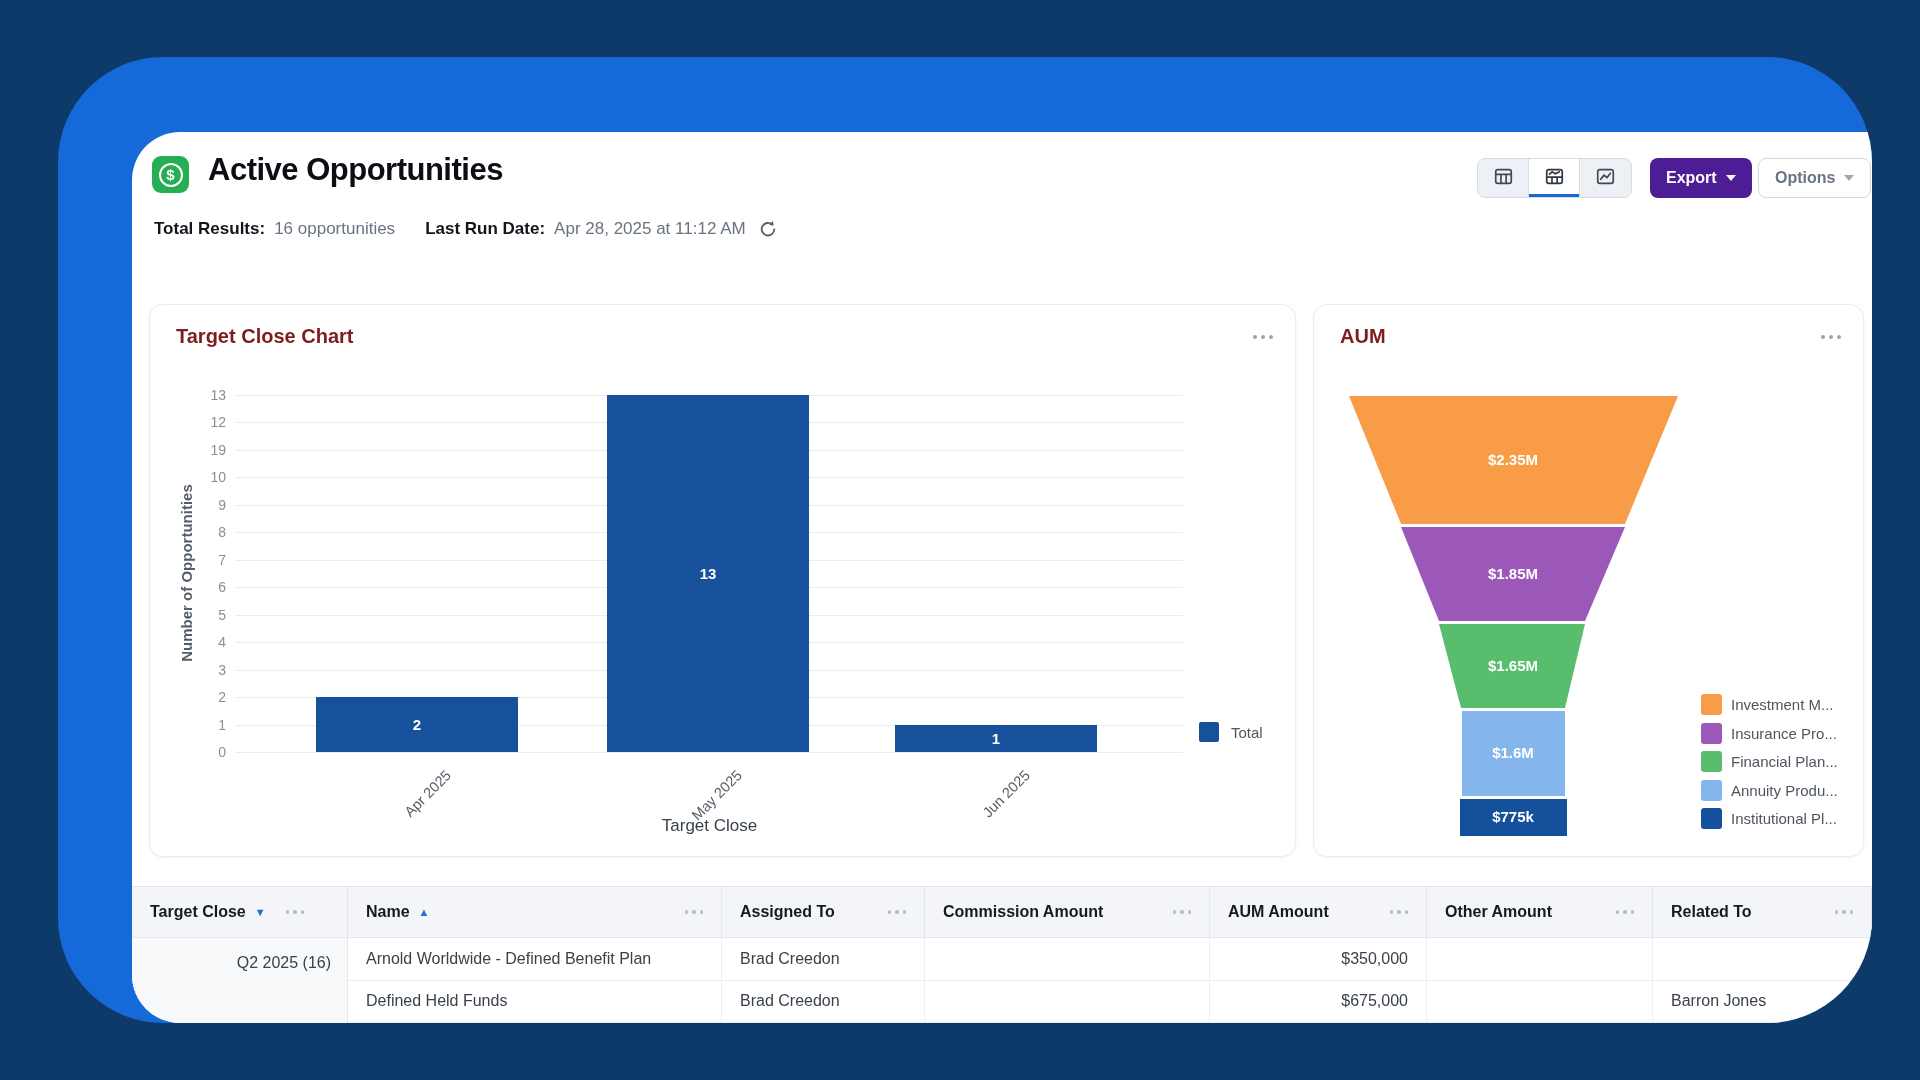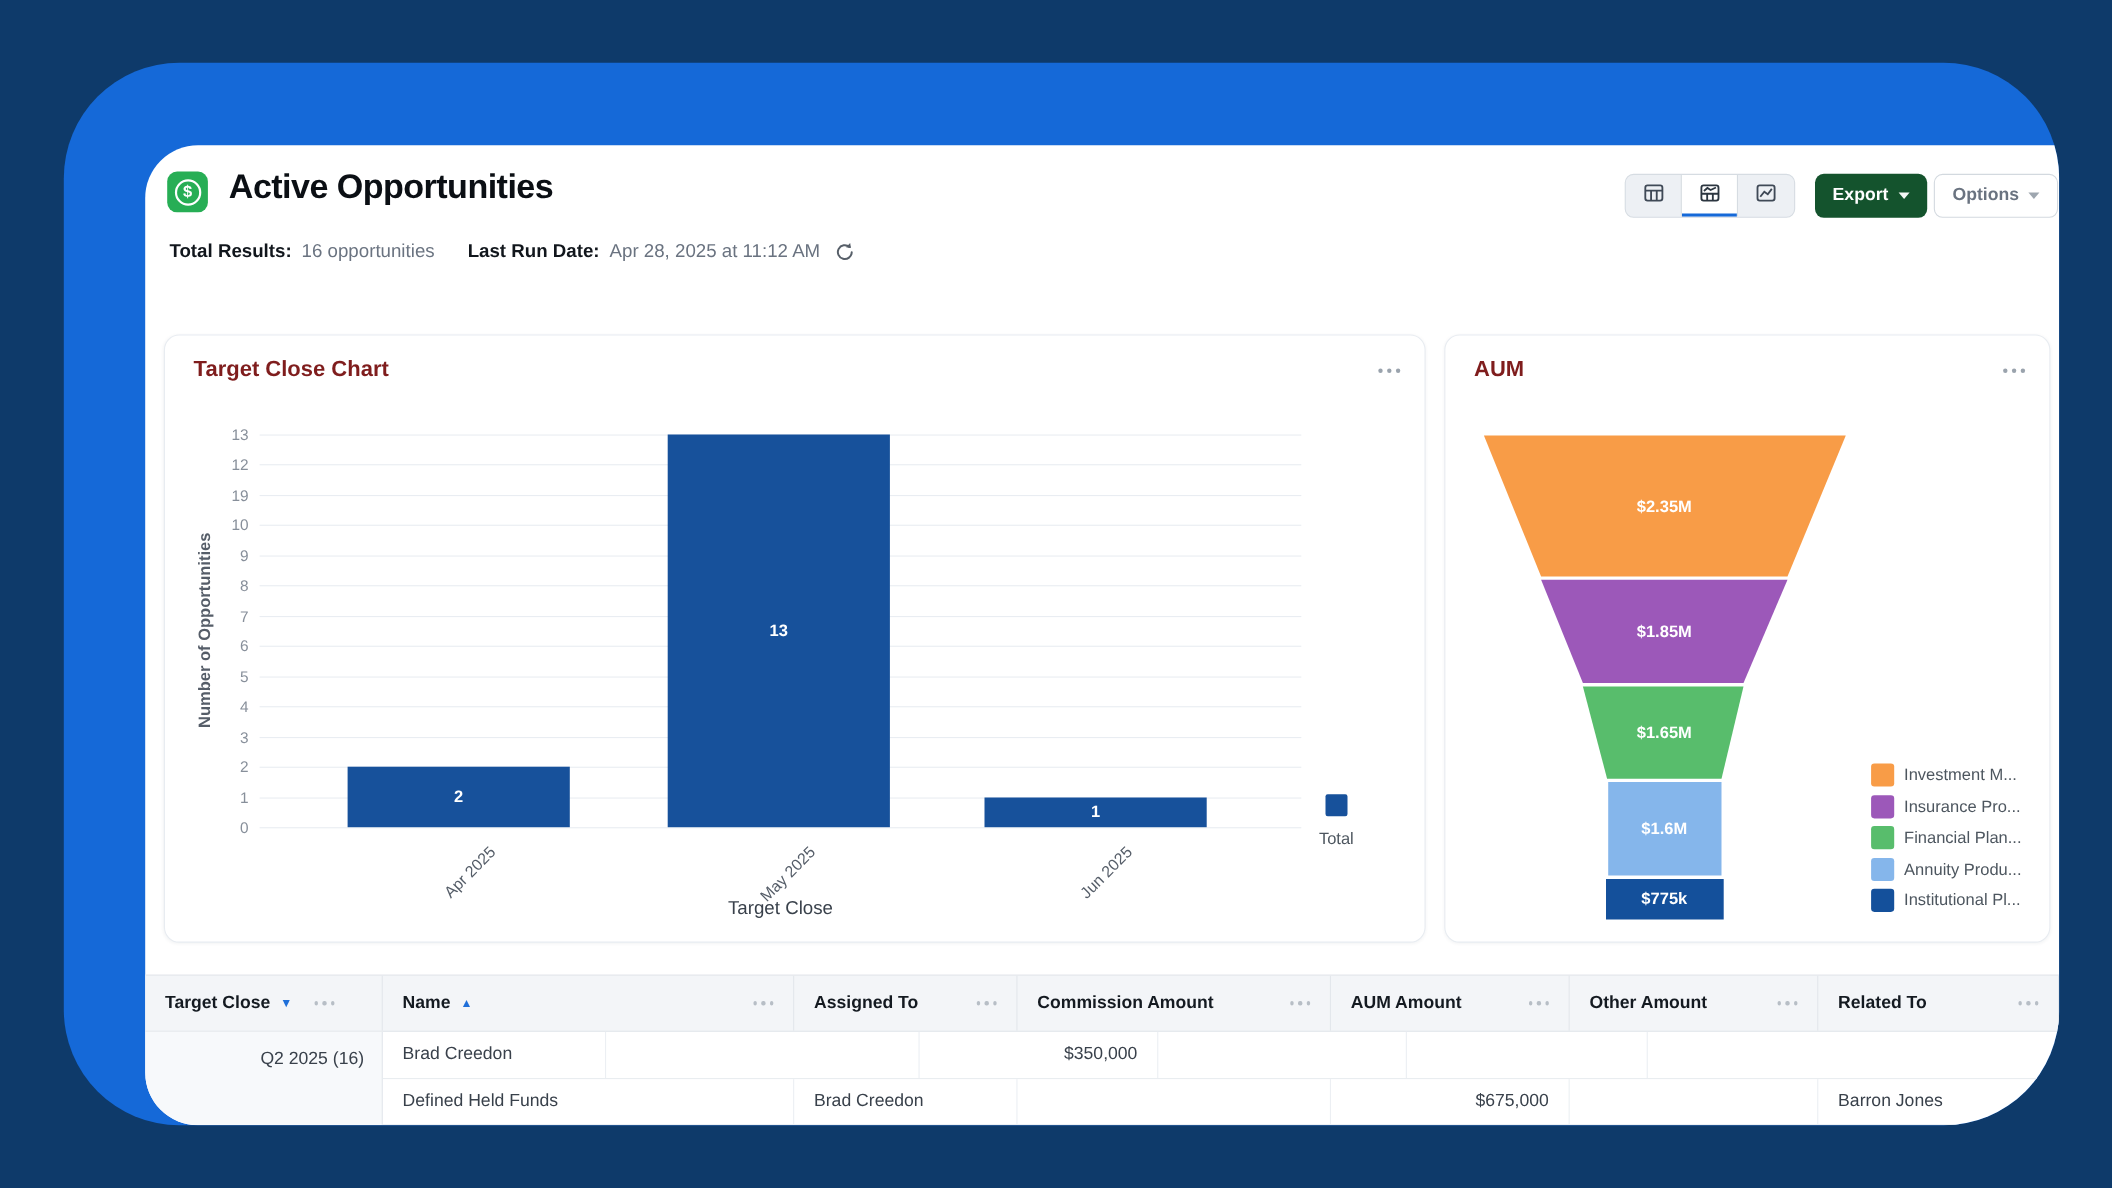--- a/index.html
+++ b/index.html
@@ -41,21 +41,21 @@
     position:absolute; left:1345px; top:26px; height:40px; display:flex;
     border:1px solid #d6dce2; border-radius:8px; overflow:hidden; background:#edf0f4;
   }
   .seg { width:51px; display:flex; align-items:center; justify-content:center; border-right:1px solid #d6dce2; cursor:pointer; }
   .seg:last-child { border-right:none; }
   .seg.active { background:#fff; box-shadow:inset 0 -3px 0 #1569d8; }
   .btn {
     position:absolute; top:26px; height:40px; display:flex; align-items:center; gap:9px;
     border-radius:8px; font-size:16px; font-weight:bold; padding:0 16px; cursor:pointer;
   }
-  .btn-export { left:1518px; background:#14532d; color:#fff; }
+  .btn-export { left:1518px; background:#4c1d95; color:#fff; }
   .btn-options { left:1626px; background:#fff; color:#6a7380; border:1px solid #d3d9df; }
   .caret { width:0; height:0; border-left:5px solid transparent; border-right:5px solid transparent; border-top:6px solid currentColor; opacity:.95; }
   .btn-options .caret { color:#99a1ab; }
   
   .panel {
     position:absolute; background:#fff; border:1px solid #e8ecf1; border-radius:14px;
     box-shadow:0 1px 3px rgba(20,30,50,.05);
   }
   #panel-bar { left:17px; top:172px; width:1147px; height:553px; }
   #panel-funnel { left:1181px; top:172px; width:551px; height:553px; }
@@ -71,21 +71,21 @@
   }
   .bar {
     position:absolute; background:#17519b; display:flex; align-items:center; justify-content:center;
     color:#fff; font-weight:bold; font-size:15px;
   }
   .xl {
     position:absolute; top:462px; transform-origin:100% 0; transform:rotate(-45deg);
     font-size:14.5px; color:#555d68; white-space:nowrap;
   }
   .xtitle { position:absolute; left:86px; width:947px; top:511px; text-align:center; font-size:17px; color:#39414b; }
-  .blegend { position:absolute; left:1049px; top:417px; display:flex; align-items:center; gap:12px;flex-direction:column; }
+  .blegend { position:absolute; left:1049px; top:417px; display:flex; align-items:center; gap:12px; }
   .blegend .sw { width:20px; height:20px; border-radius:2px; }
   .blegend .lt { font-size:15px; color:#4d565f; }
   
   .flegend { position:absolute; left:387px; top:389px; display:flex; flex-direction:column; gap:7.5px; }
   .flegend .row { display:flex; align-items:center; gap:9px; height:21px; }
   .flegend .sw { width:21px; height:21px; border-radius:3px; flex:none; }
   .flegend .lt { font-size:15px; color:#4d565f; white-space:nowrap; }
   
   .table { position:absolute; left:0; right:0; top:754px; bottom:0; }
   .thead { display:flex; height:52px; background:#f3f5f8; border-top:1px solid #e3e7ec; border-bottom:1px solid #e3e7ec; }
@@ -321,20 +321,21 @@
               <i></i>
               <i></i>
               <i></i>
             </span>
           </div>
         </div>
       <div class="tbody">
         <div class="group-col">Q2 2025 (16)</div>
         <div class="rows" id="rows">
             <div class="trow">
+              <div class="tcell " style="width: 374px;">Arnold Worldwide - Defined Benefit Plan</div>
               <div class="tcell " style="width: 203px;">Brad Creedon</div>
               <div class="tcell num" style="width: 285px;"></div>
               <div class="tcell num" style="width: 217px;">$350,000</div>
               <div class="tcell num" style="width: 226px;"></div>
               <div class="tcell " style="width: 219px;"></div>
             </div>
             <div class="trow">
               <div class="tcell " style="width: 374px;">Defined Held Funds</div>
               <div class="tcell " style="width: 203px;">Brad Creedon</div>
               <div class="tcell num" style="width: 285px;"></div>

